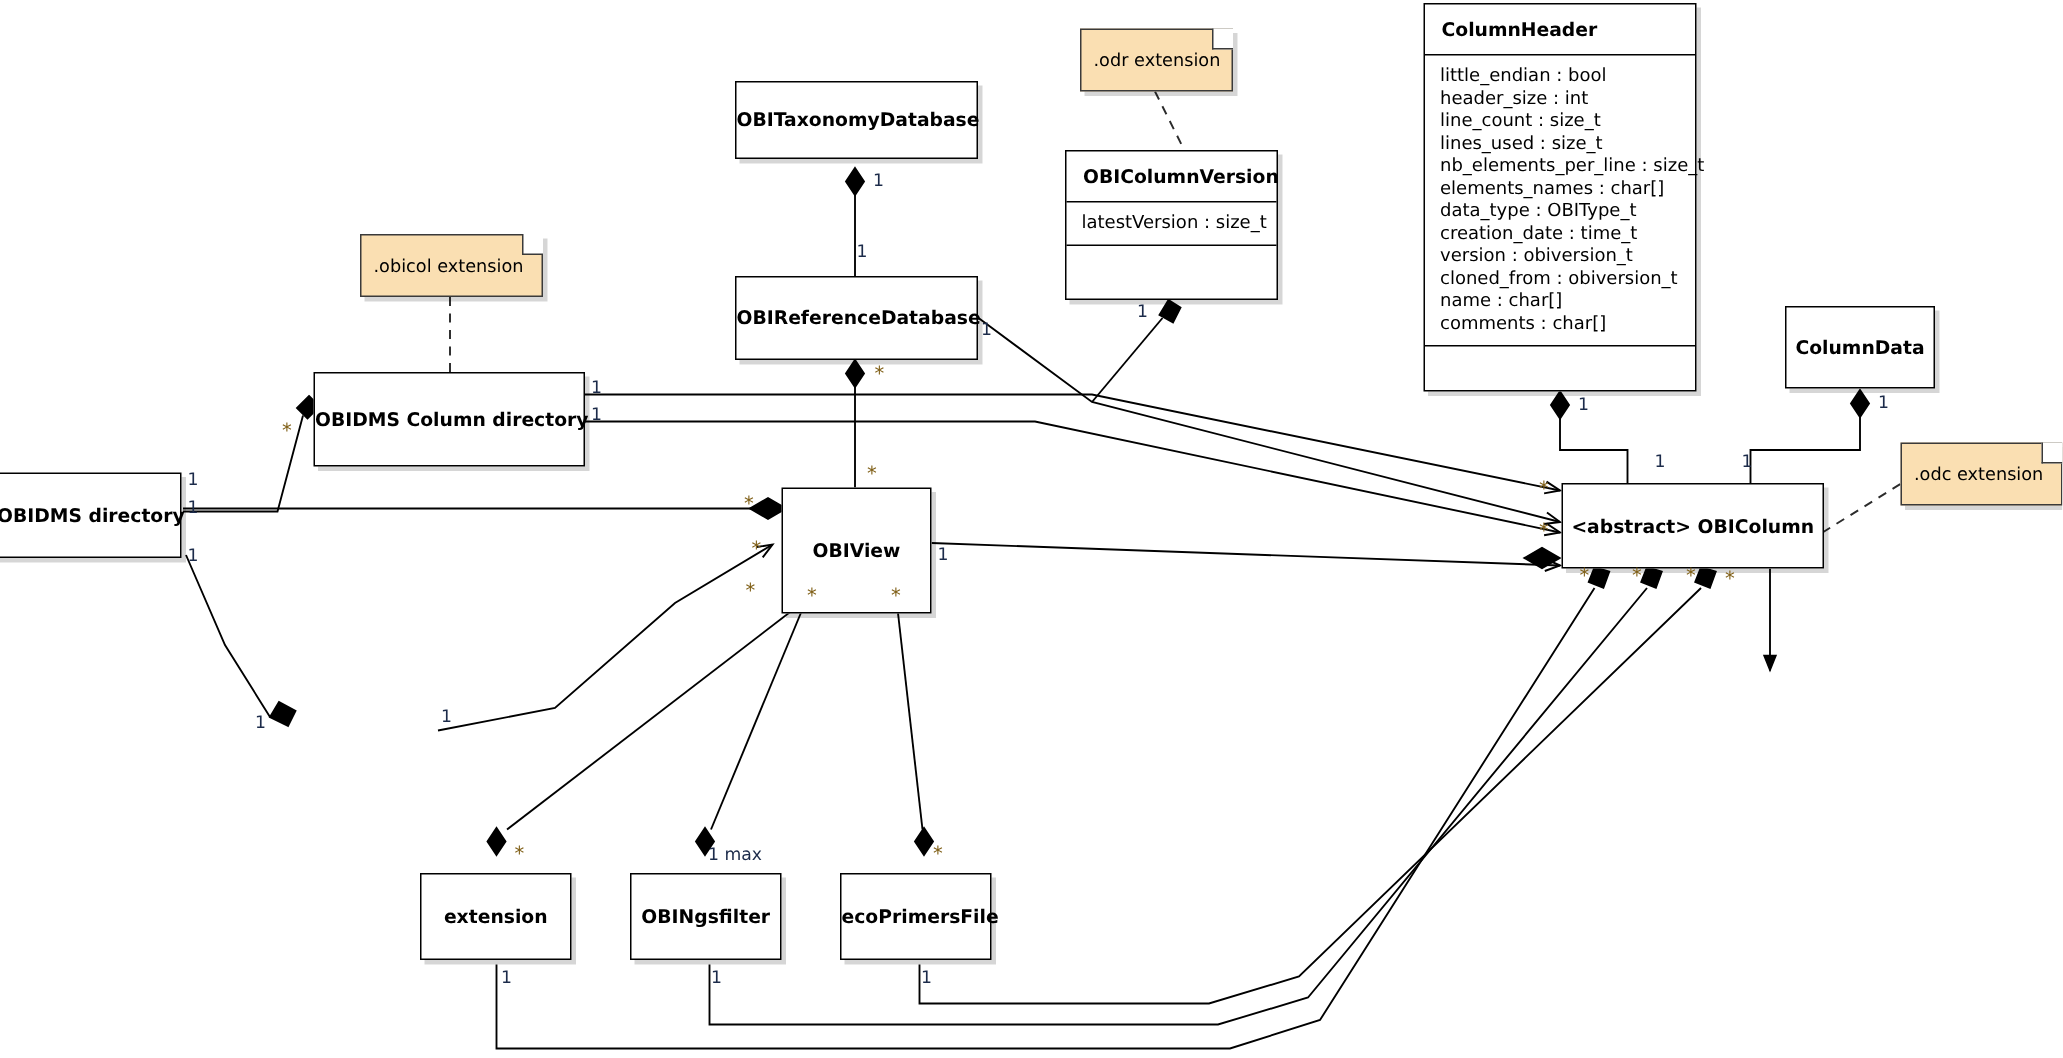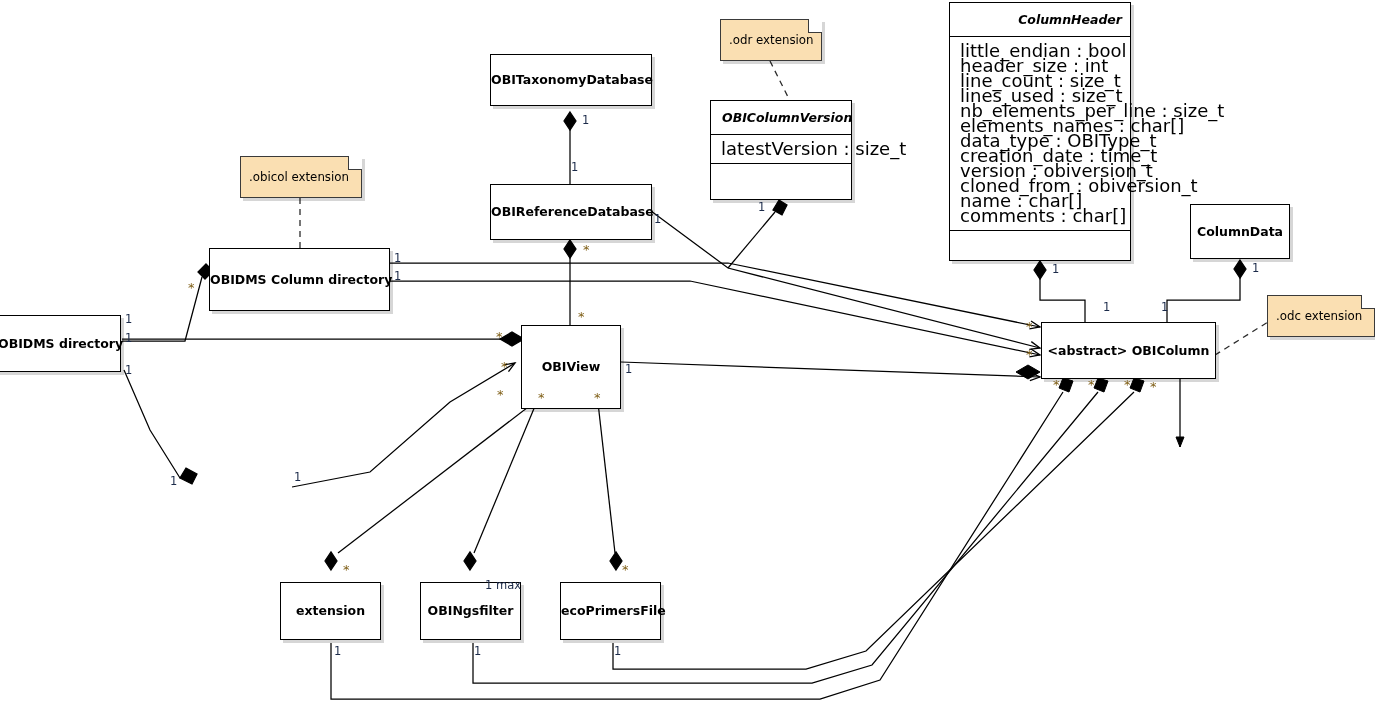--- a/index.html
+++ b/index.html
@@ -44,25 +44,25 @@
   .cls-name.simple {
     position: absolute;
     left: 0; right: 0; top: 50%;
     transform: translateY(-50%);
   }
   .cls-hdr {
     padding: 10px 8px 9px 8px;
     border-bottom: 1.4px solid #000;
     text-align: left;
   }
-  .cls-hdr .cls-name { text-align: right; padding-left: 3px; font-style: italic; }
+  .cls-hdr .cls-name { text-align: left; padding-left: 3px; }
   .cls-attrs {
     padding: 6px 8px 7px 10px;
     border-bottom: 1.4px solid #000;
-    font-size: 18px;
+    font-size: 12px;
     line-height: 15.05px;
     color: #000;
     white-space: nowrap;
   }
   .cls-ops {
     height: 22px;
   }
   .note {
     position: absolute;
     background: #fadfb2;
@@ -301,19 +301,19 @@
   <div class="star" style="left:594px; top:391px;">*</div>
   <div class="mult" style="left:170px; top:474px;">1</div>
   <div class="mult" style="left:294px; top:470px;">1</div>
   <div class="star" style="left:1026px; top:320px;">*</div>
   <div class="star" style="left:1026px; top:348px;">*</div>
   <div class="star" style="left:1053px; top:378px;">*</div>
   <div class="star" style="left:1088px; top:378px;">*</div>
   <div class="star" style="left:1124px; top:378px;">*</div>
   <div class="star" style="left:1150px; top:380px;">*</div>
   <div class="star" style="left:343px; top:563px;">*</div>
-  <div class="mult" style="left:485px; top:562px;margin-top:16px;">1 max</div>
+  <div class="mult" style="left:472px; top:562px;">1 max</div>
   <div class="star" style="left:622px; top:563px;">*</div>
   <div class="mult" style="left:334px; top:644px;">1</div>
   <div class="mult" style="left:474px; top:644px;">1</div>
   <div class="mult" style="left:614px; top:644px;">1</div>
 
 </div>
 
 </body></html>

